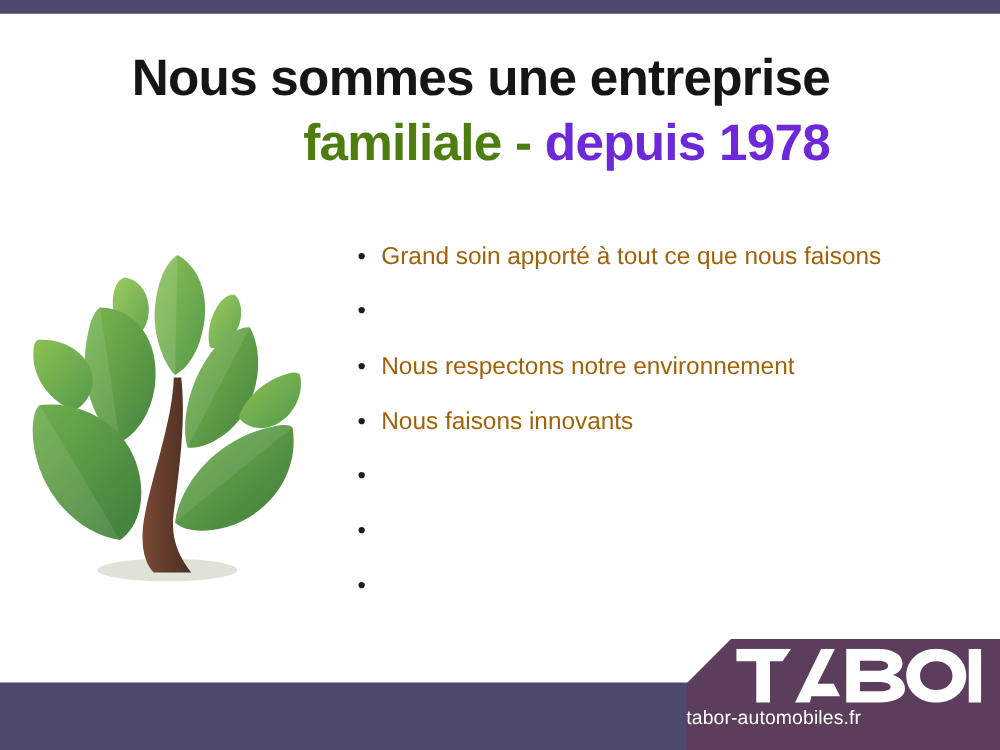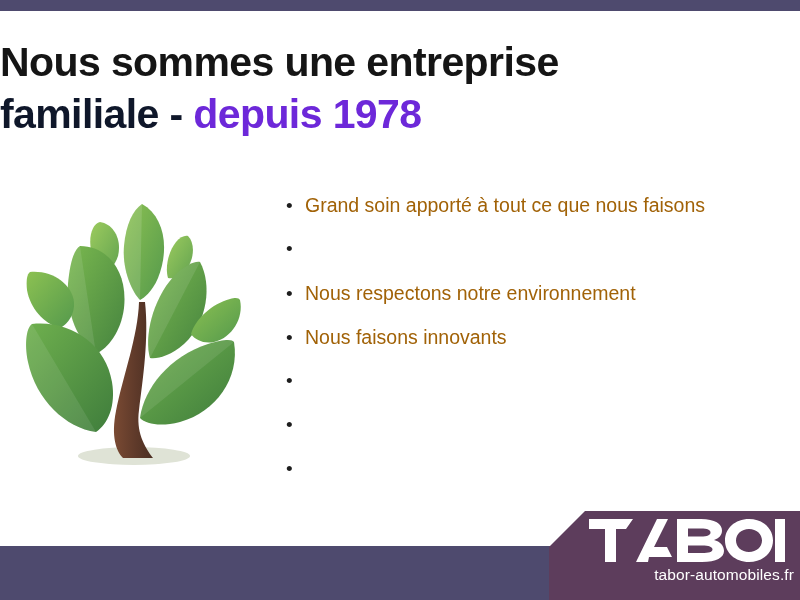--- a/index.html
+++ b/index.html
@@ -28,36 +28,36 @@
     height: 11px;
     background: #4e4a6e;
   }
 
   
   .title-block {
     position: absolute;
     left: 0;
     top: 36px;
     width: 664px;
-    text-align: left;
+    text-align: right;
   }
   .title-line {
     font-family: "Liberation Sans", sans-serif;
     font-weight: bold;
     font-size: 41px;
     line-height: 52px;
     letter-spacing: -0.6px;
     color: #151515;
     white-space: nowrap;
   }
   .title-accent {
     color: #6d28d9;
   }
   .title-dash {
-    color: #0f172a;
+    color: #4d7c0f;
   }
 
   
   .bullets {
     position: absolute;
     left: 286px;
     top: 192px;
     width: 470px;
   }
   .bullet-row {
@@ -112,21 +112,21 @@
     left: 40px;
     top: 8px;
     width: 196px;
     height: 44px;
   }
   .logo-url {
     position: absolute;
     left: 0;
     top: 55px;
     width: 251px;
-    text-align: right;
+    text-align: left;
     padding-right: 6px;
     box-sizing: border-box;
     font-family: "Liberation Sans", sans-serif;
     font-size: 15.5px;
     color: #ffffff;
     letter-spacing: 0.1px;
   }
 </style>
 </head>
 <body>

